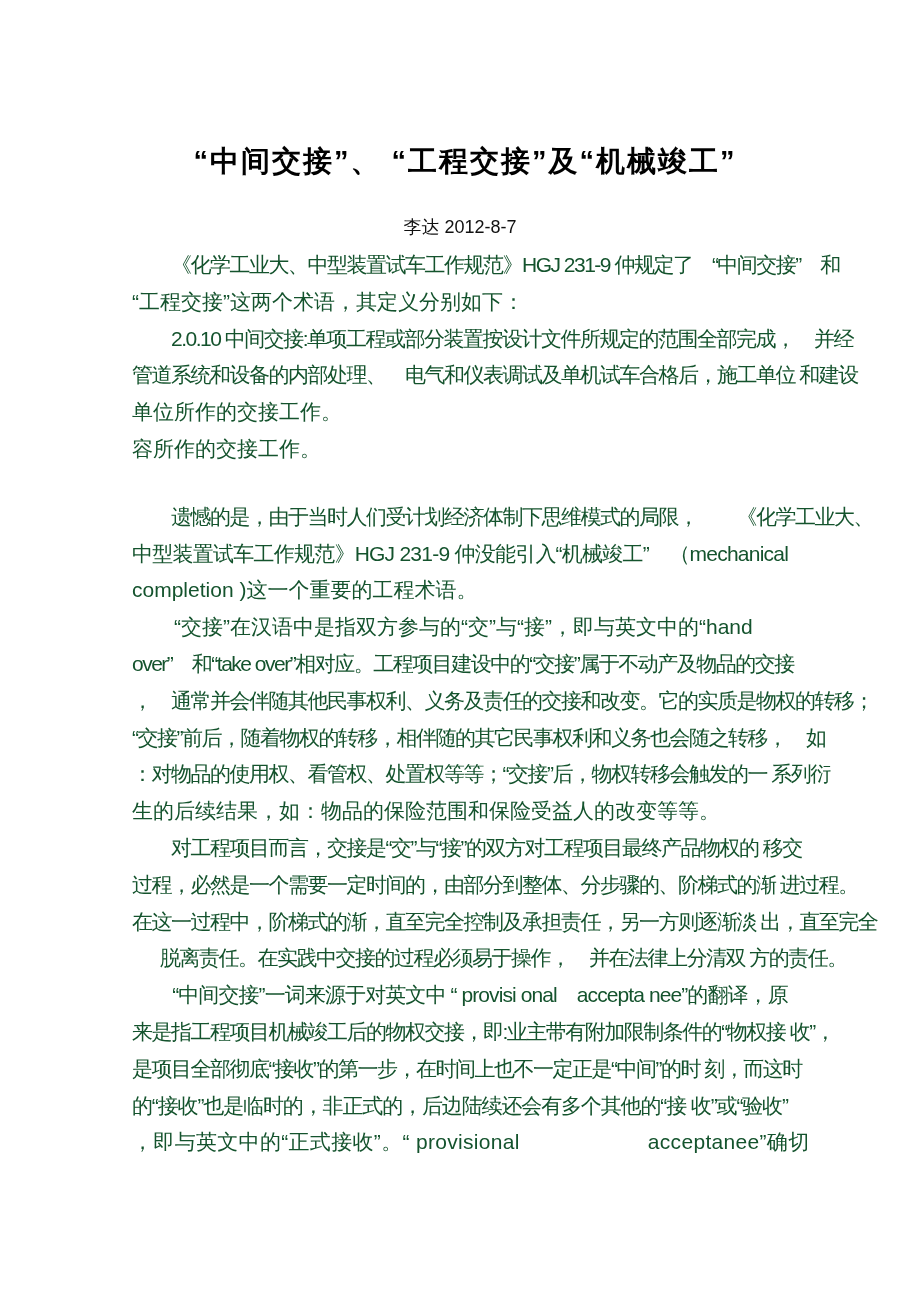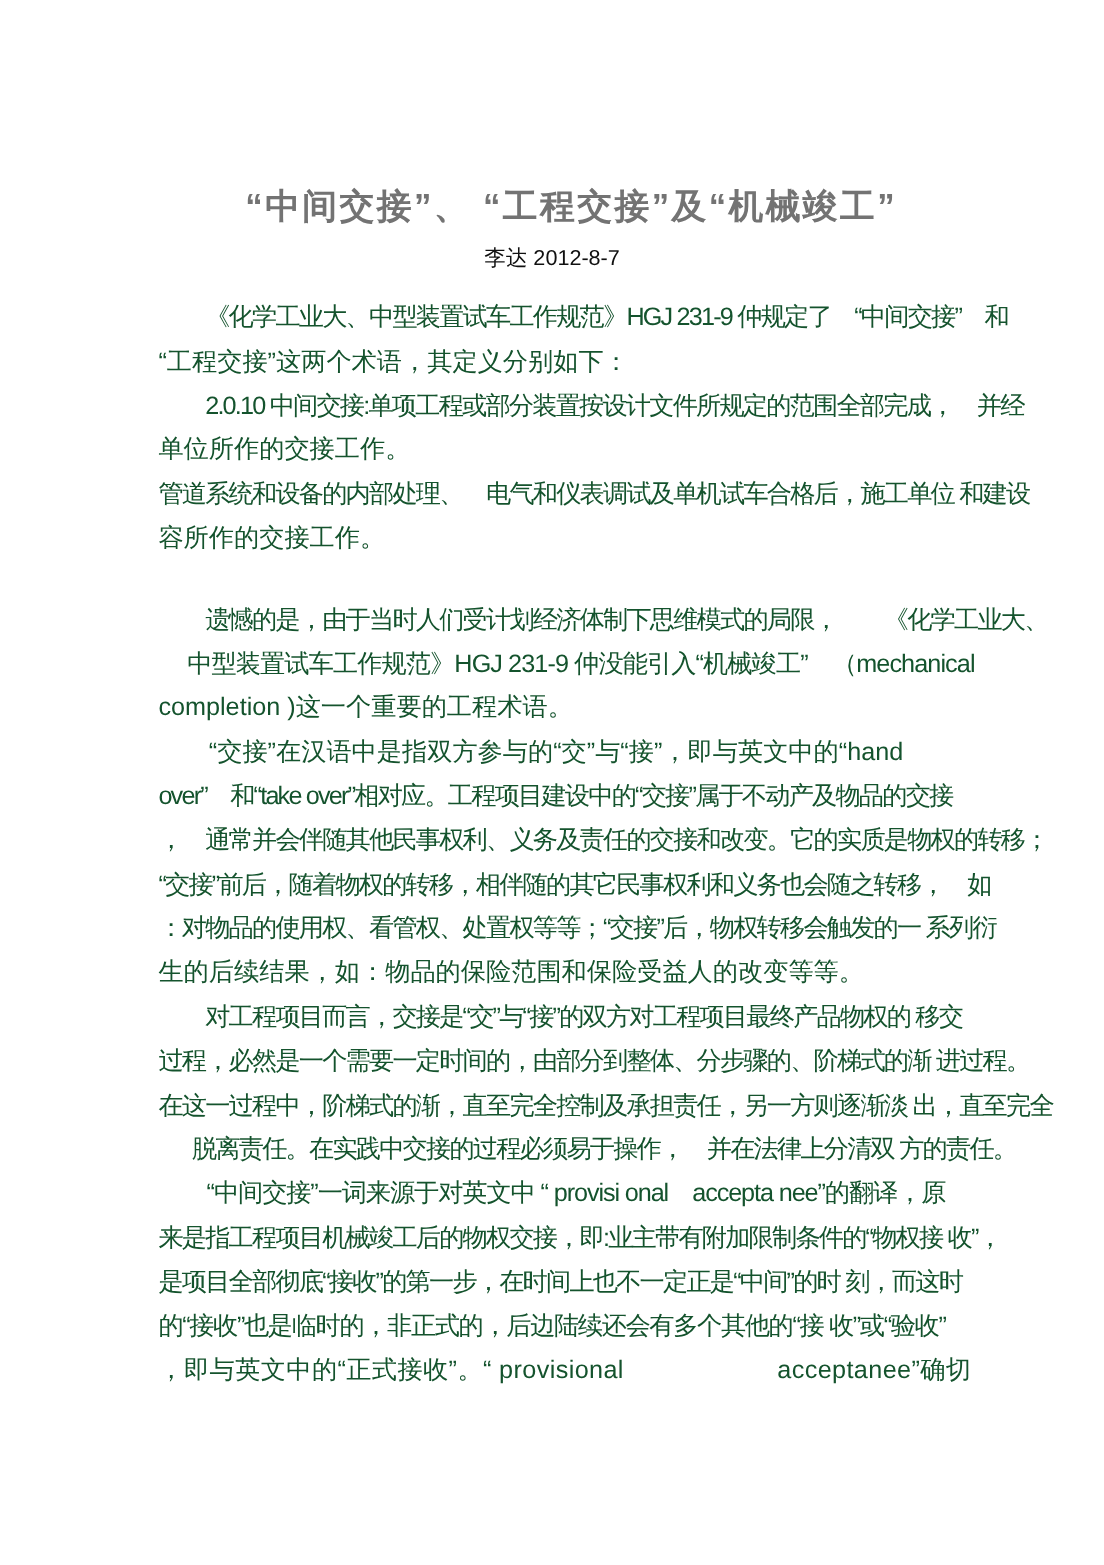--- a/index.html
+++ b/index.html
@@ -14,31 +14,31 @@
     background: #ffffff;
     overflow: hidden;
     font-family: "Liberation Sans", "DejaVu Sans", sans-serif;
     color: #141414;
   }
   .doc-title {
     position: absolute;
     top: 137px;
     left: 112px;
     width: 696px;
-    margin: 16px;
+    margin: 5px;
     text-align: center;
     font-size: 29px;
     font-weight: 700;
     letter-spacing: 2px;
-    color: #737373;
+    color: #000000;
     white-space: pre;
   }
   .doc-byline {
     position: absolute;
-    top: 203px;
+    top: 215px;
     left: 132px;
     width: 656px;
     text-align: center;
     font-size: 18px;
     color: #101010;
     white-space: pre;
   }
   .doc-body {
     position: absolute;
     top: 247px;
@@ -64,29 +64,29 @@
 <div class="page">
   <h1 class="doc-title">“中间交接”、 “工程交接”及“机械竣工”</h1>
   <div class="doc-byline">李达 2012-8-7</div>
   <div class="doc-body" id="doc-body">
       <div class="paragraph">
         <div class="text-line" style="letter-spacing: -1.5px;">　　《化学工业大、中型装置试车工作规范》HGJ 231-9 仲规定了　“中间交接”　和</div>
         <div class="text-line" style="letter-spacing: 0px;">“工程交接”这两个术语，其定义分别如下：</div>
       </div>
       <div class="paragraph">
         <div class="text-line" style="letter-spacing: -1.5px;">　　2.0.10 中间交接:单项工程或部分装置按设计文件所规定的范围全部完成，　并经</div>
+        <div class="text-line" style="letter-spacing: -1.5px;">管道系统和设备的内部处理、　电气和仪表调试及单机试车合格后，施工单位 和建设</div>
         <div class="text-line" style="letter-spacing: 0px;">单位所作的交接工作。</div>
-        <div class="text-line" style="letter-spacing: -1.5px;">管道系统和设备的内部处理、　电气和仪表调试及单机试车合格后，施工单位 和建设</div>
       </div>
       <div class="paragraph">
         <div class="text-line" style="letter-spacing: 0px;">容所作的交接工作。</div>
       </div>
       <div class="paragraph">
         <div class="text-line" style="letter-spacing: -1.5px; margin-top: 31px;">　　遗憾的是，由于当时人们受计划经济体制下思维模式的局限，　　《化学工业大、</div>
-        <div class="text-line" style="letter-spacing: -0.76px; margin-left: 24px;">中型装置试车工作规范》HGJ 231-9 仲没能引入“机械竣工”　（mechanical</div>
+        <div class="text-line" style="letter-spacing: -0.76px;">中型装置试车工作规范》HGJ 231-9 仲没能引入“机械竣工”　（mechanical</div>
         <div class="text-line" style="letter-spacing: 0px;">completion )这一个重要的工程术语。</div>
       </div>
       <div class="paragraph">
         <div class="text-line" style="letter-spacing: 0px;">　　“交接”在汉语中是指双方参与的“交”与“接”，即与英文中的“hand</div>
         <div class="text-line" style="letter-spacing: -1.5px;">over”　和“take over”相对应。工程项目建设中的“交接”属于不动产及物品的交接</div>
         <div class="text-line" style="letter-spacing: -1.5px;">，　通常并会伴随其他民事权利、义务及责任的交接和改变。它的实质是物权的转移；</div>
         <div class="text-line" style="letter-spacing: -1.5px;">“交接”前后，随着物权的转移，相伴随的其它民事权利和义务也会随之转移，　如</div>
         <div class="text-line" style="letter-spacing: -1.5px;">：对物品的使用权、看管权、处置权等等；“交接”后，物权转移会触发的一 系列衍</div>
         <div class="text-line" style="letter-spacing: 0px;">生的后续结果，如：物品的保险范围和保险受益人的改变等等。</div>
       </div>

